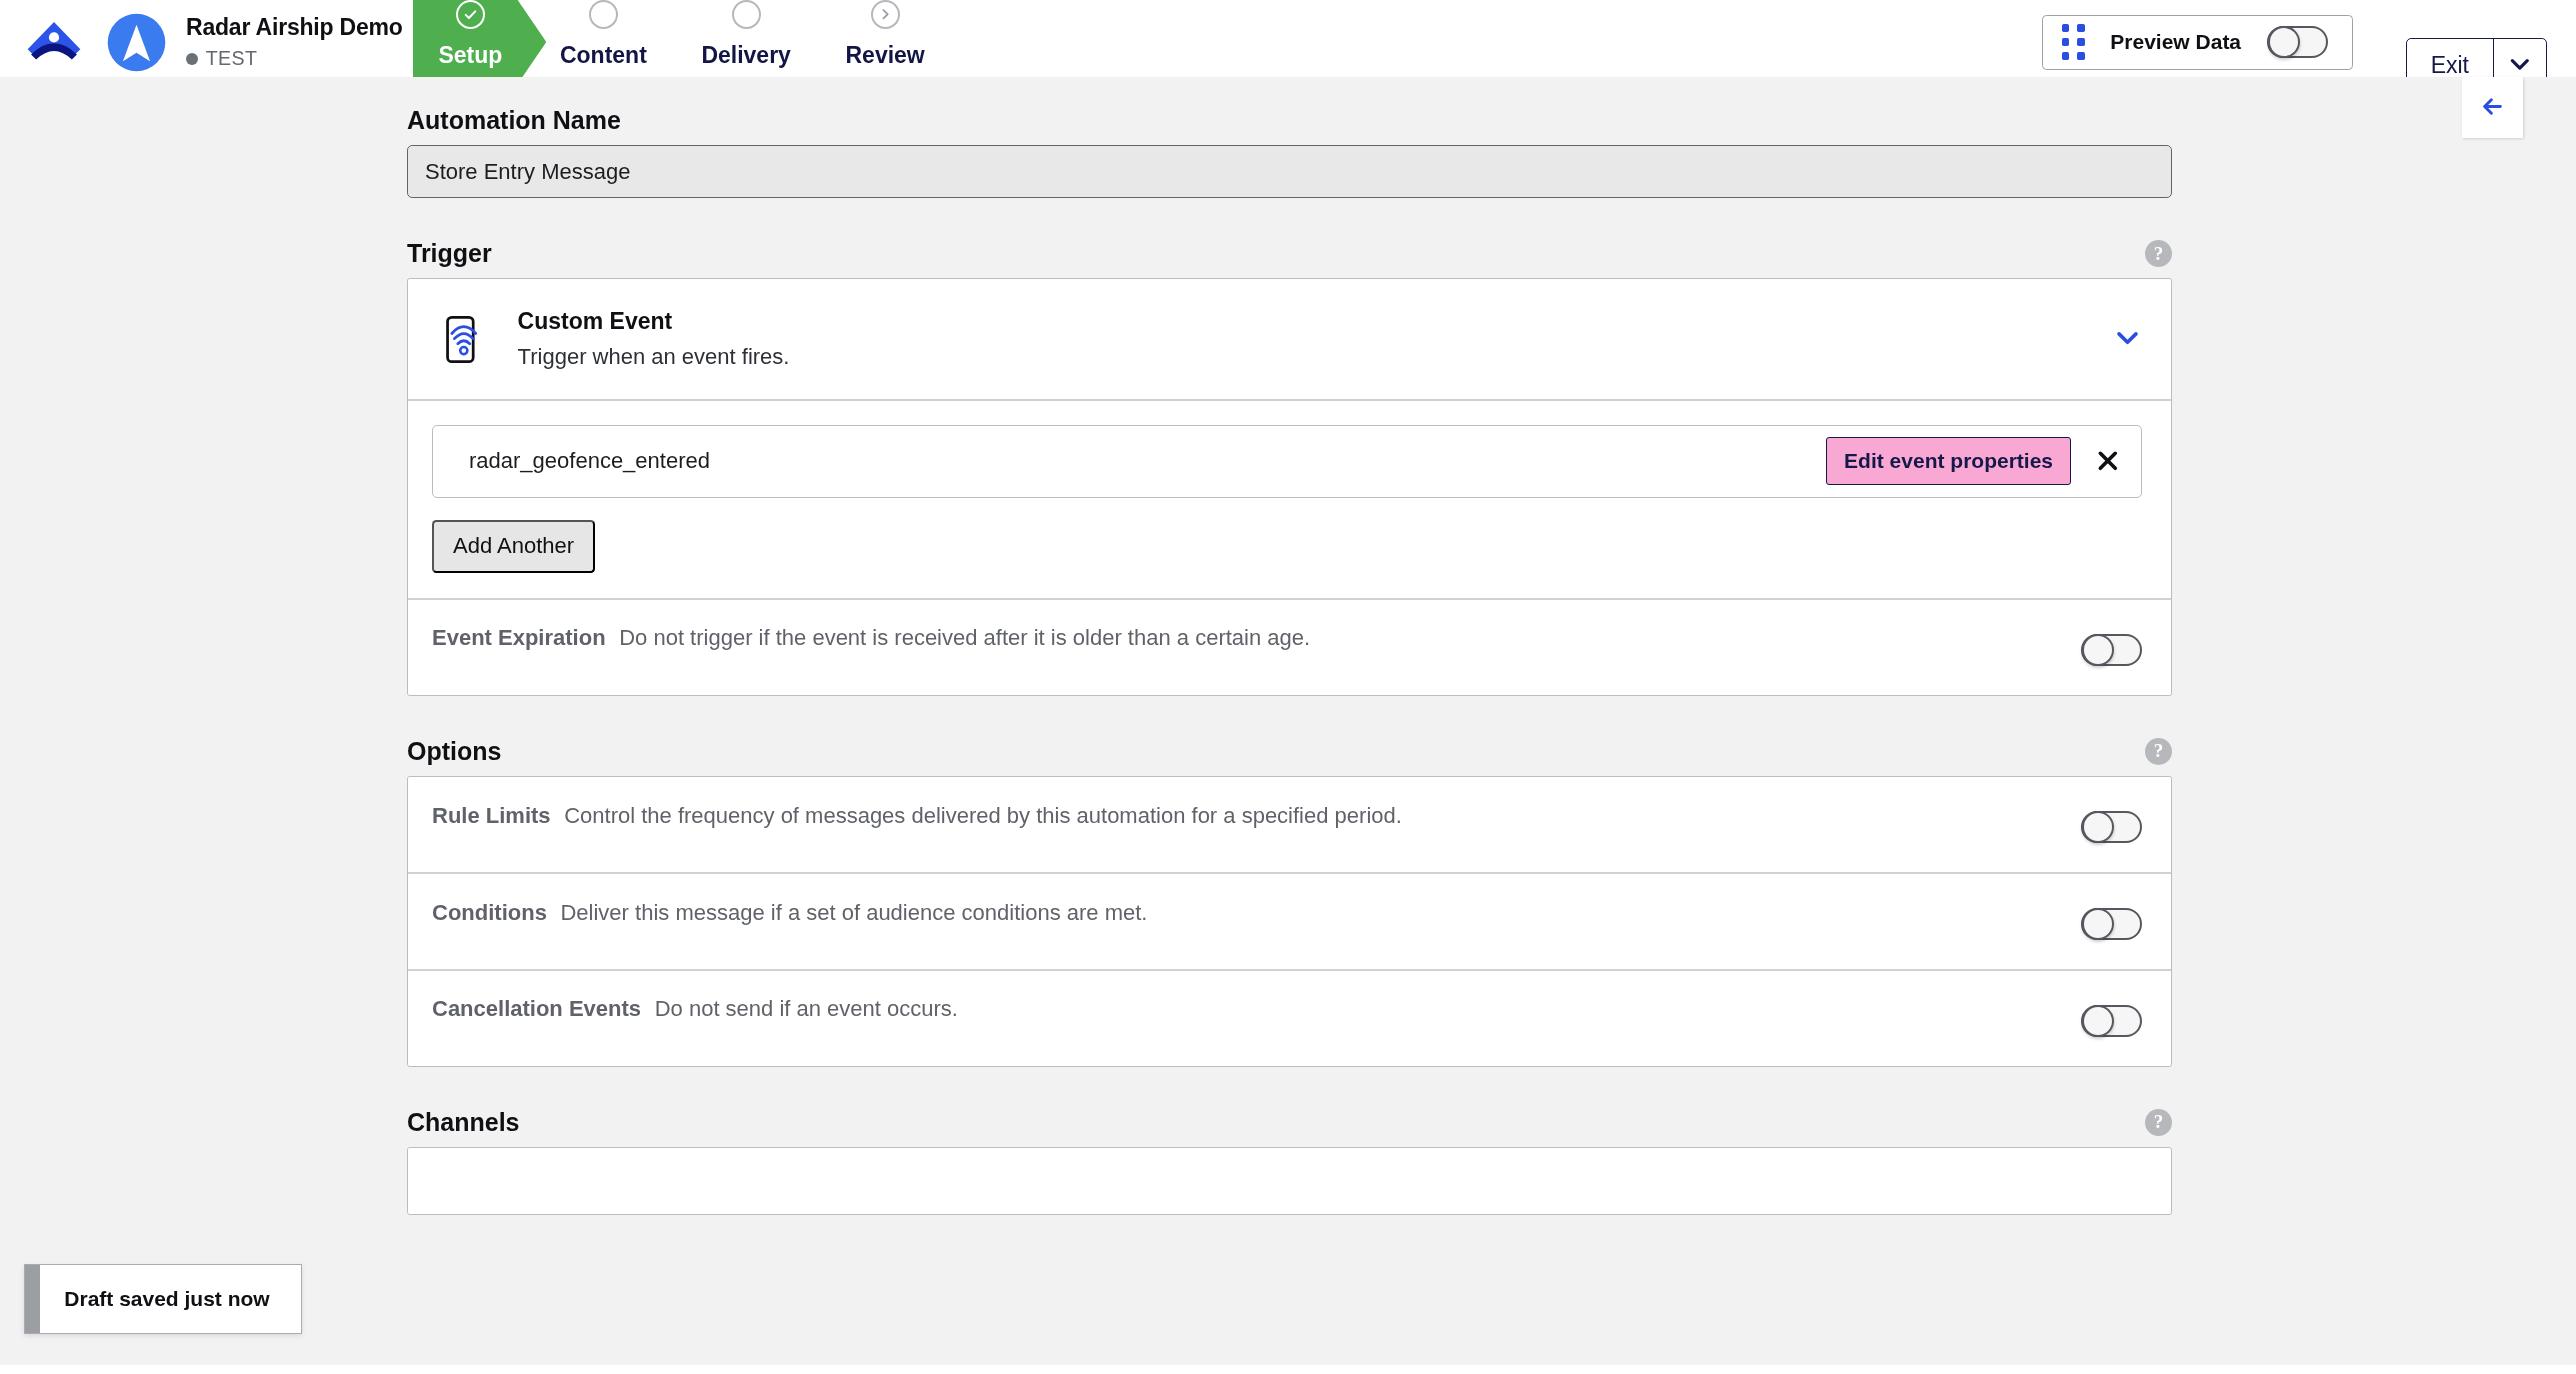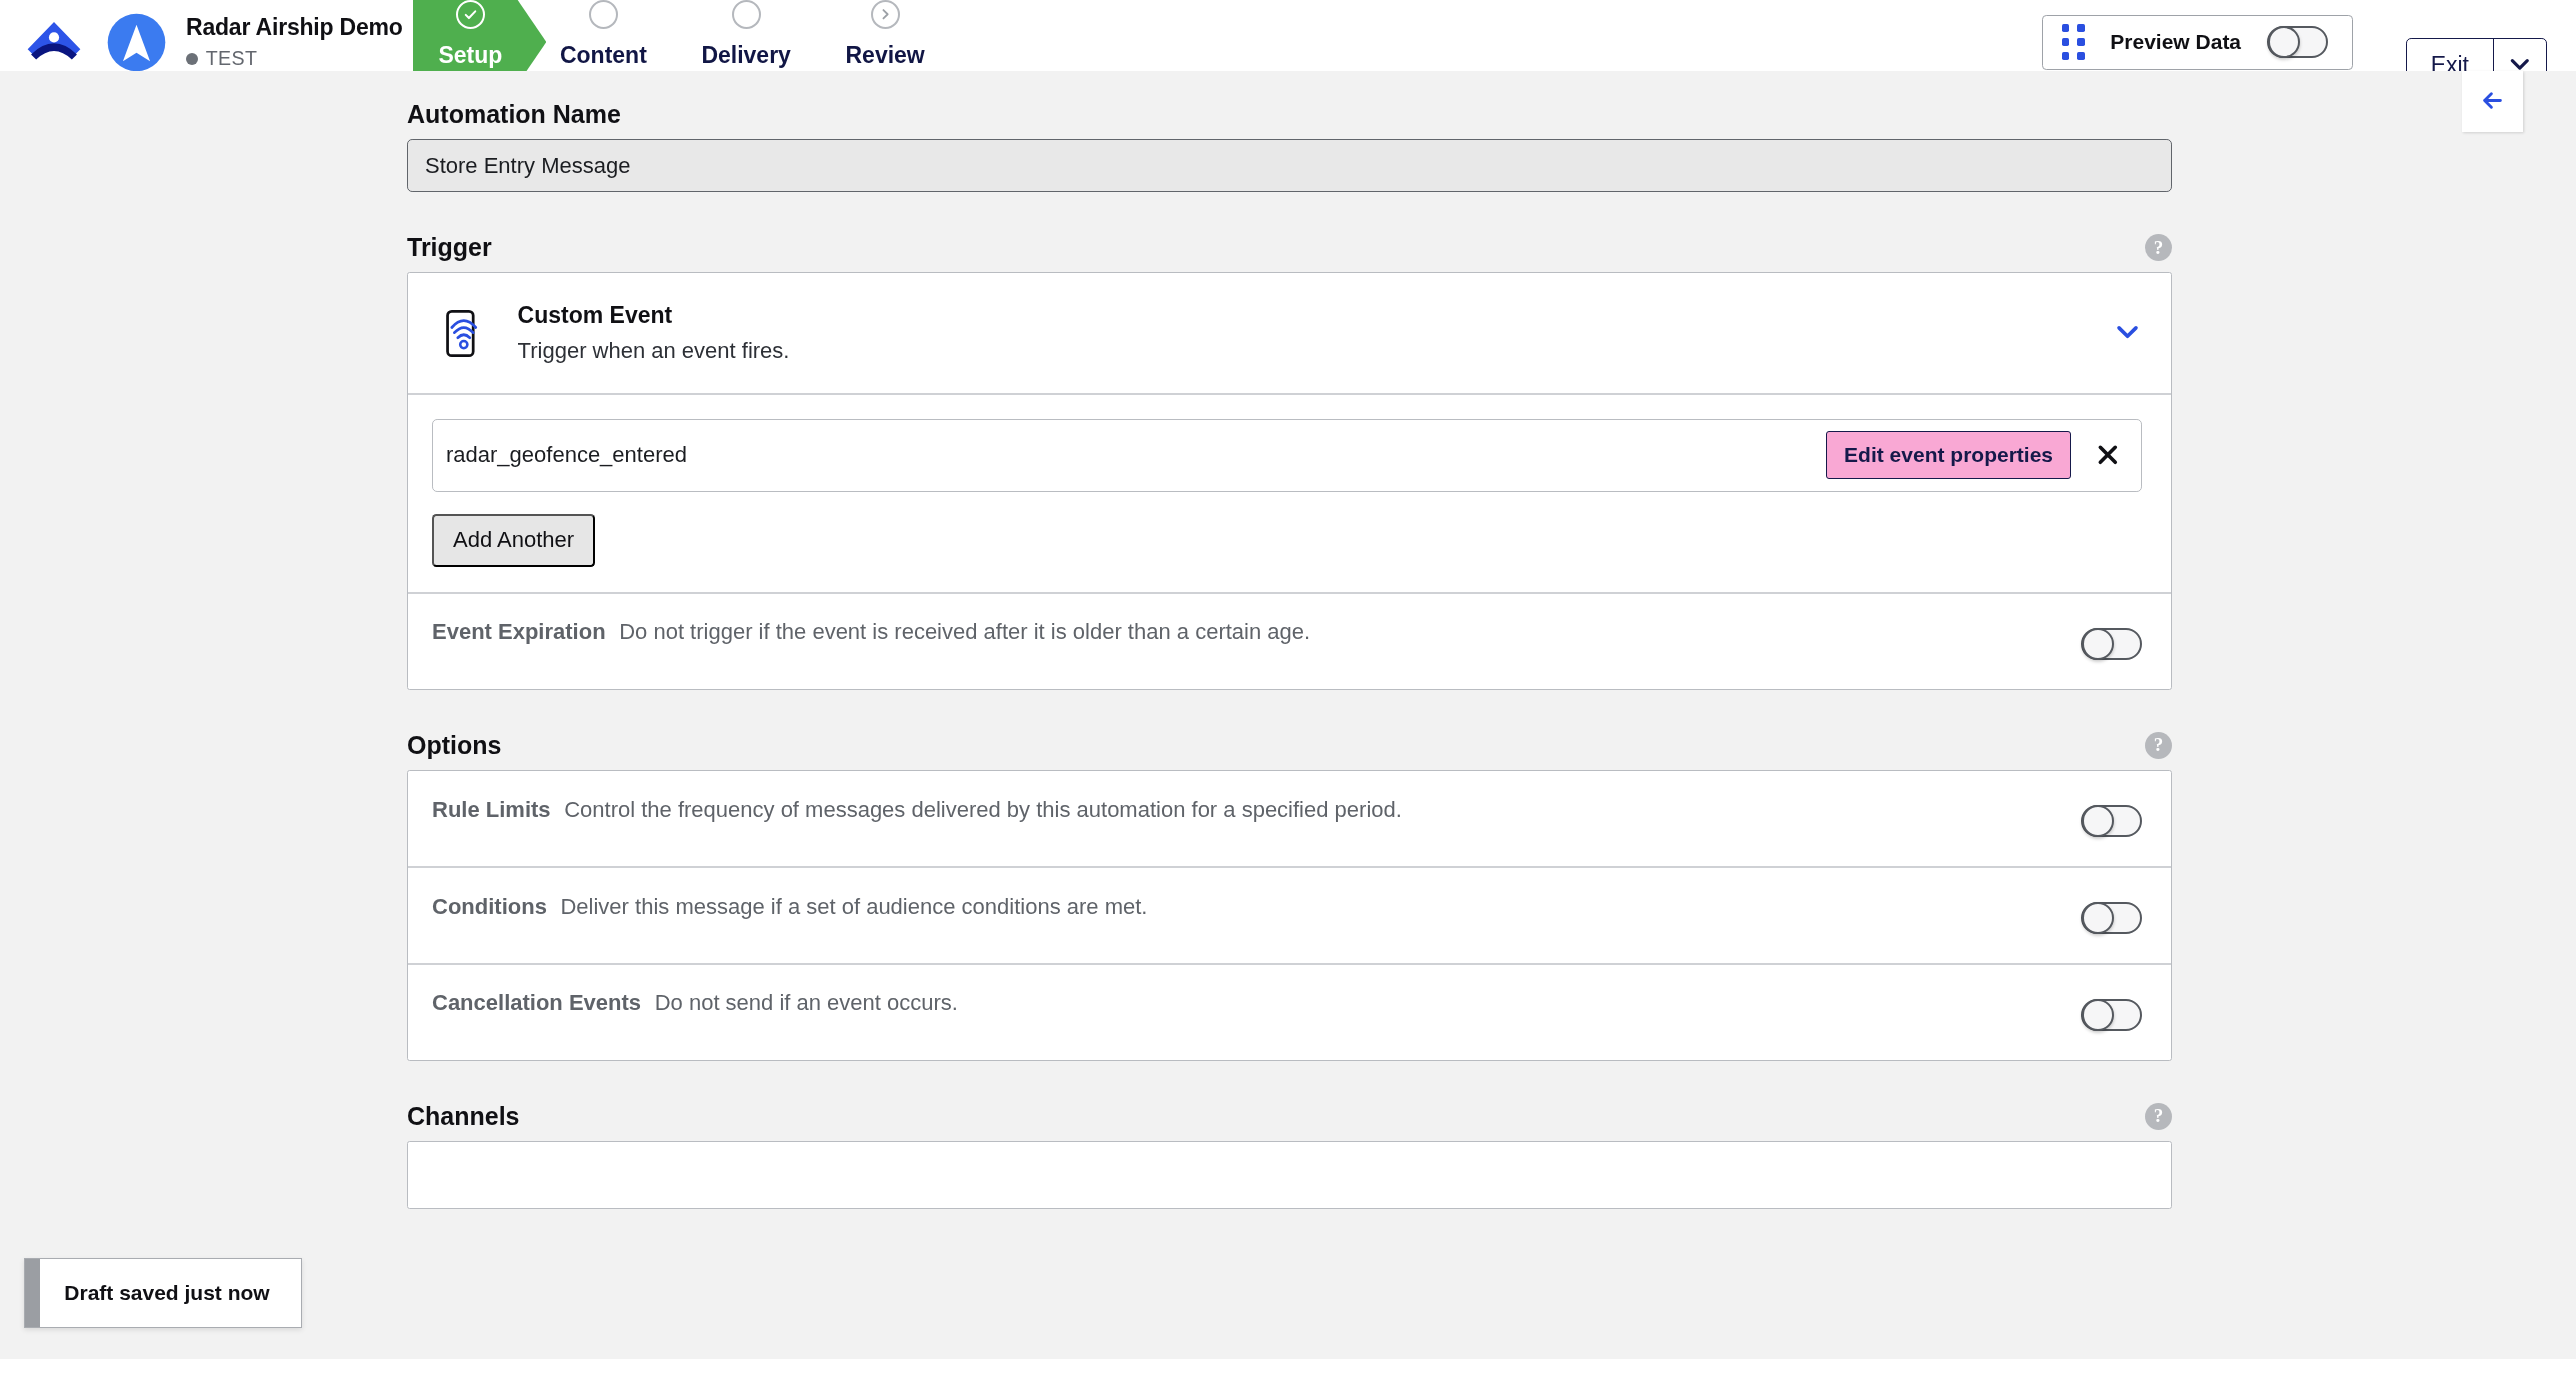--- a/index.html
+++ b/index.html
@@ -74,21 +74,21 @@
     background: #f6f6f7; border: 2.1px solid #55595f;
     box-shadow: 0 1.7px 3.4px rgba(0,0,0,.22);
   }
 
   .exit-group { display: flex; border: 1.7px solid #15194a; border-radius: 5.1px; overflow: hidden; height: 56px; background: #fff; margin-top: 47px; }
   .exit-btn { display: flex; align-items: center; padding: 0 24px; font-size: 23px; font-weight: 400; color: #15194a; }
   .exit-caret { display: flex; align-items: center; justify-content: center; width: 53px; border-left: 1.7px solid #15194a; }
 
   
   .page {
-    position: absolute; top: 71px; left: 0;
+    position: absolute; top: 77px; left: 0;
     width: 2576px; height: 1288px;
     background: #f2f2f2;
   }
   .collapse-tab {
     position: absolute; top: 0; right: 53px;
     width: 61px; height: 61px; background: #ffffff;
     display: flex; align-items: center; justify-content: center;
     box-shadow: 0.9px 0.9px 2.6px rgba(0,0,0,.14);
   }
 
@@ -128,21 +128,21 @@
   .trigger-title { font-size: 23px; font-weight: 700; color: #101014; }
   .trigger-sub { font-size: 22px; color: #2d3036; }
   .trigger-caret { margin-left: auto; }
 
   .divider { height: 1.7px; background: #cfd1d5; }
 
   .event-block { padding: 24px 29px 25.6px 24px; }
   .event-row {
     display: flex; align-items: center;
     border: 1.7px solid #b9bcc1; border-radius: 5.1px;
-    height: 73px; padding: 0 19px 0 13px; background: #fff;
+    height: 73px; padding: 0 19px 0 36px; background: #fff;
   }
   .event-name { font-size: 22px; color: #1b1d21; }
   .event-actions { margin-left: auto; display: flex; align-items: center; gap: 22px; }
   .edit-props-btn {
     border: 1.7px solid #15194a; border-radius: 3px;
     font-size: 21px; font-weight: 700; color: #15194a;
     padding: 11px 17px; background: #f9a8d4; white-space: nowrap;
   }
   .close-x { width: 29px; height: 29px; display: flex; align-items: center; justify-content: center; }
 

